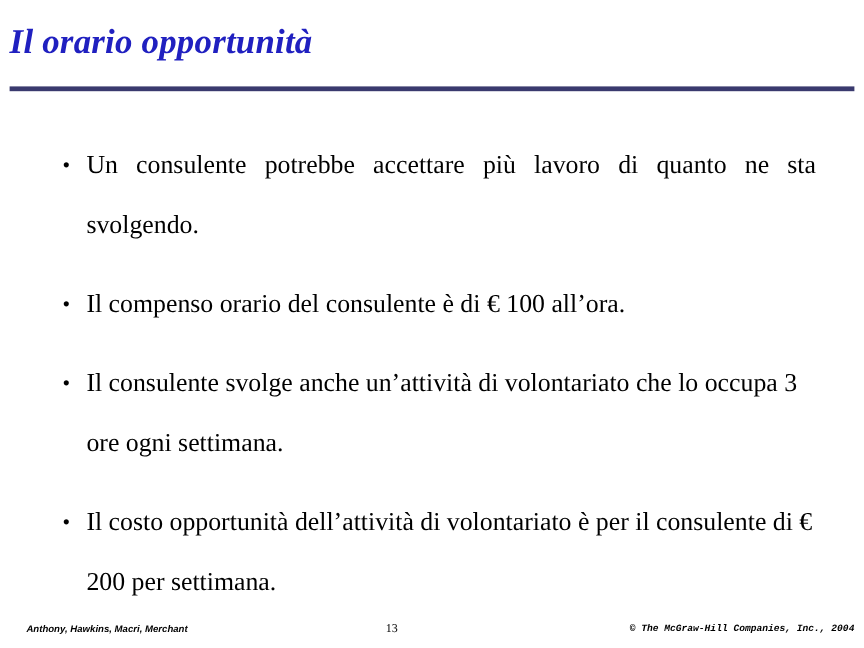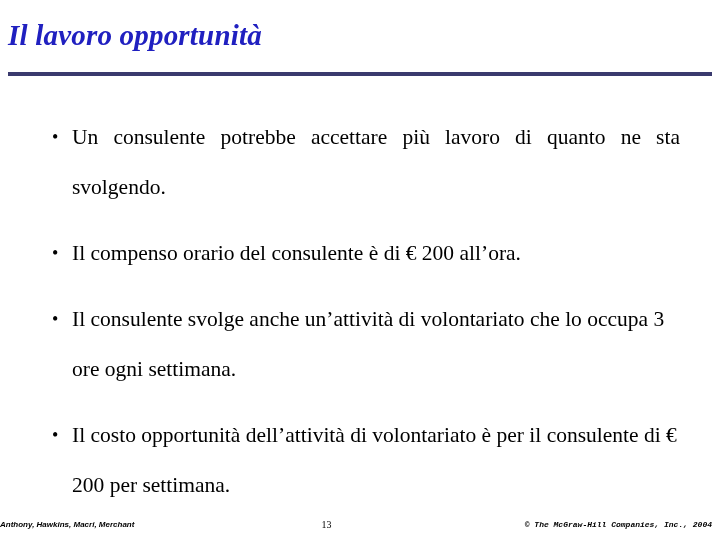--- a/index.html
+++ b/index.html
@@ -79,21 +79,21 @@
     text-align: justify;
     text-align-last: left;
   }
   .b1 { margin-bottom: 16px; }
   .b2 { margin-bottom: 16px; }
   .b3 { margin-bottom: 16px; }
 
   
   .footer-author {
     position: absolute;
-    left: 0;
+    left: 22px;
     top: 519px;
     font-family: "Liberation Sans", "DejaVu Sans", sans-serif;
     font-style: italic;
     font-weight: bold;
     font-size: 8px;
     line-height: 11px;
     color: #000000;
     white-space: nowrap;
   }
   .footer-page {
@@ -118,34 +118,34 @@
     line-height: 11px;
     color: #000000;
     white-space: nowrap;
   }
 </style>
 </head>
 <body>
 
 <div class="slide">
 
-  <div class="title">Il lavoro opportunità</div>
+  <div class="title">Il orario opportunità</div>
 
   <div class="divider"></div>
 
   <div class="body">
 
     <div class="bullet b1 justify">
       <span class="dot">•</span>
       <span class="txt">Un consulente potrebbe accettare più lavoro di quanto ne sta svolgendo.</span>
     </div>
 
     <div class="bullet b2">
       <span class="dot">•</span>
-      <span class="txt">Il compenso orario del consulente è di  € 200 all’ora.</span>
+      <span class="txt">Il compenso orario del consulente è di  € 100 all’ora.</span>
     </div>
 
     <div class="bullet b3">
       <span class="dot">•</span>
       <span class="txt">Il consulente svolge anche un’attività di volontariato che lo occupa 3 ore ogni settimana.</span>
     </div>
 
     <div class="bullet b4">
       <span class="dot">•</span>
       <span class="txt">Il costo opportunità dell’attività di volontariato è per il consulente di € 200 per settimana.</span>

